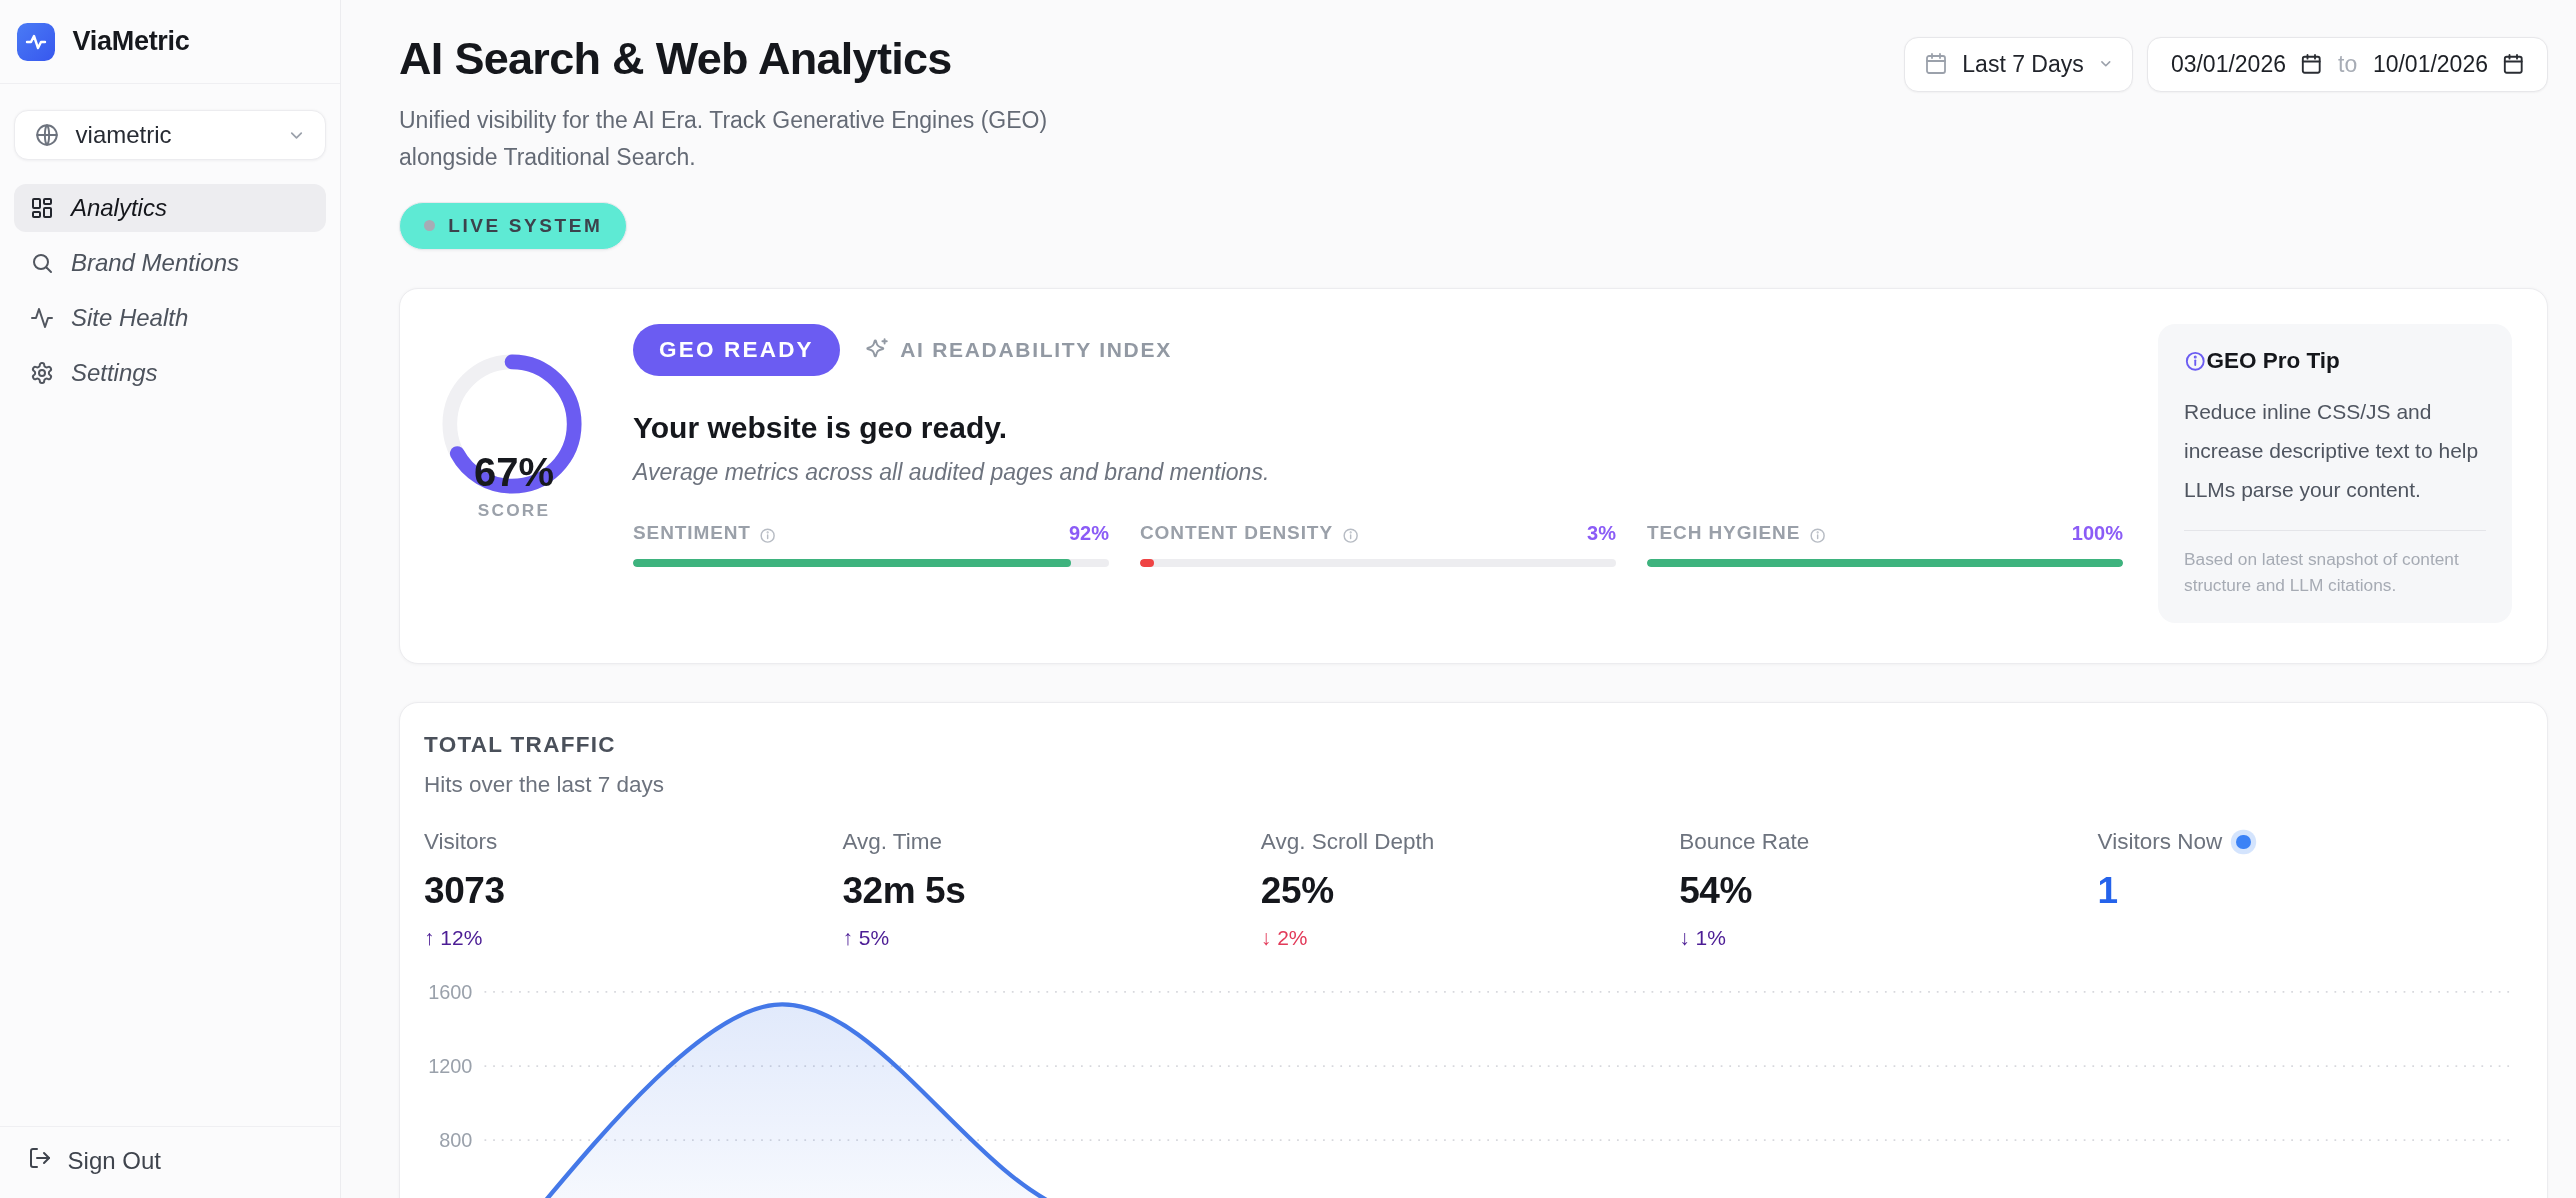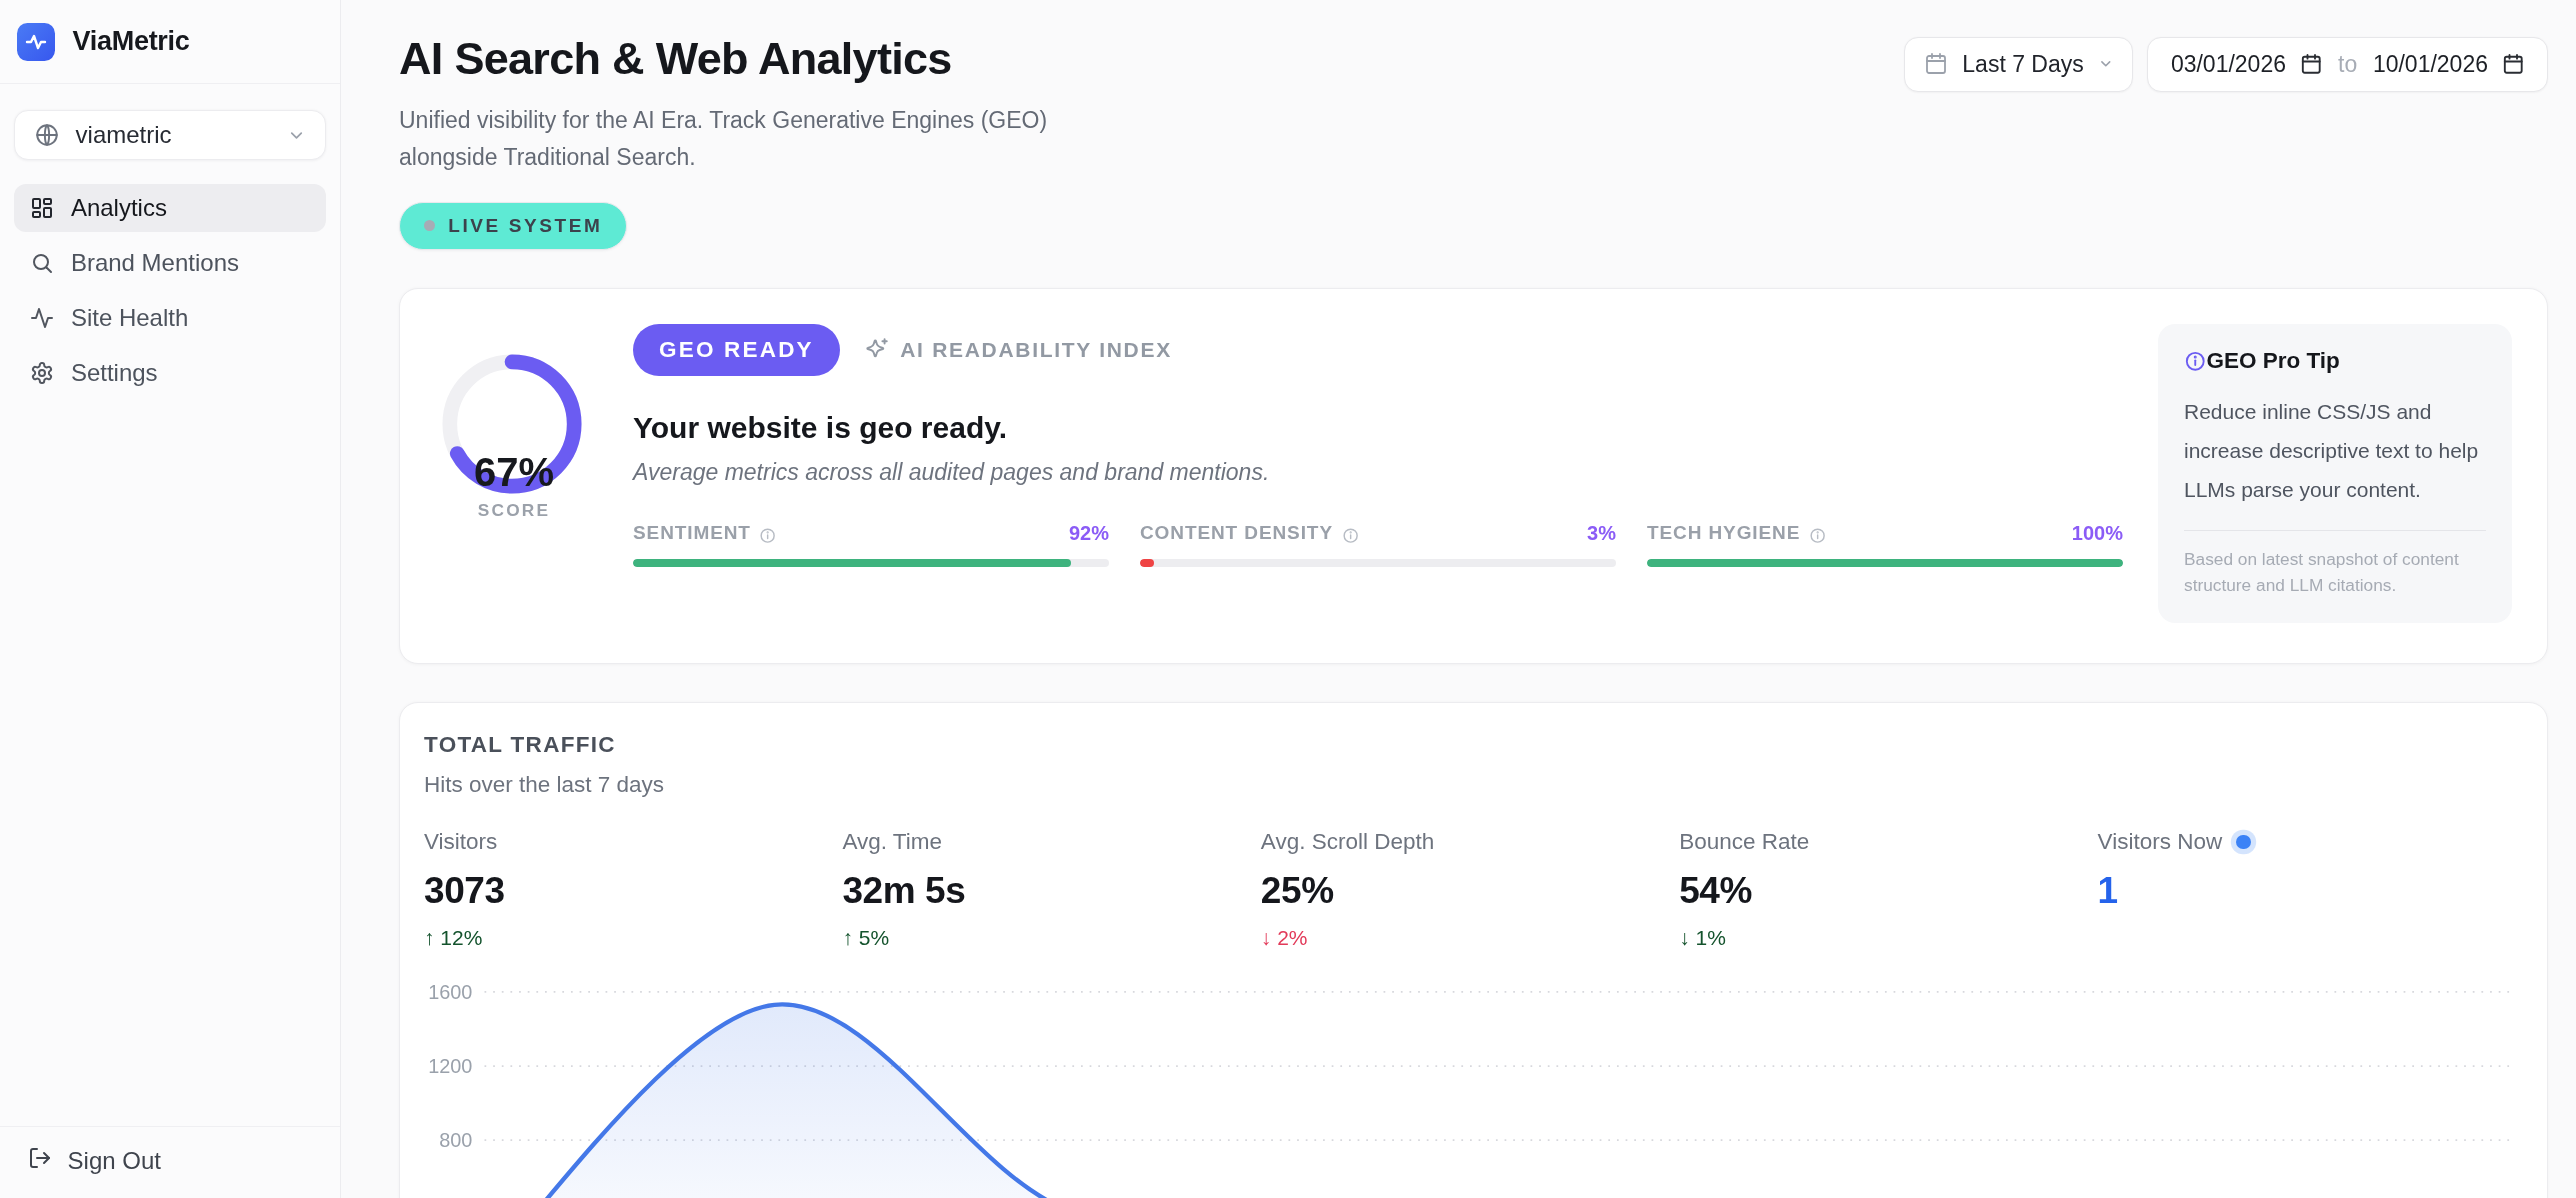--- a/index.html
+++ b/index.html
@@ -7,21 +7,21 @@
   body { font-family:"Liberation Sans","DejaVu Sans",sans-serif; background:#fafafb; color:#16181d; }
   .page { width:2576px; height:1198px; overflow:hidden; display:flex; }
 
   
   .sidebar { width:341px; min-width:341px; background:#fbfbfc; border-right:1.7px solid #ececef; display:flex; flex-direction:column; }
   .brand { display:flex; align-items:center; gap:17.3px; padding:22.5px 21px 22.5px 17.3px; border-bottom:1.7px solid #efeff2; }
   .brand-logo { width:38px; height:38px; border-radius:10.4px; background:linear-gradient(135deg,#4a7bf5,#3757ee); display:flex; align-items:center; justify-content:center; color:#fff; }
   .brand-name { font-size:27px; font-weight:700; letter-spacing:-0.3px; }
   .site-select { margin:26px 14px 0 14px; height:50px; background:#fff; border:1.7px solid #ececef; border-radius:14px; display:flex; align-items:center; gap:15.6px; padding:0 19px; box-shadow:0 0.9px 2.6px rgba(20,22,30,0.05); cursor:pointer; }
   .site-select .label { font-size:24px; color:#272b33; flex:1; }
-  .nav { margin-top:24px; padding:0 14px; display:flex; flex-direction:column; gap:7px; }
+  .nav { margin-top:24px; padding:0 14px; display:flex; flex-direction:column; gap:7px;font-style:italic; }
   .nav-item { height:48px; border-radius:12px; display:flex; align-items:center; gap:17.3px; padding:0 15.6px; font-size:24px; color:#4d535d; cursor:pointer; }
   .nav-item .ic { display:flex; color:#51565f; }
   .nav-item.active { background:#ededf0; color:#15171c; }
   .nav-item.active .ic { color:#23262d; }
   .sidebar-footer { margin-top:auto; border-top:1.7px solid #efeff2; padding:19px 28px 22.5px 28px; }
   .signout { display:flex; align-items:center; gap:15.6px; font-size:24px; color:#3f444d; cursor:pointer; }
 
   
   .main { flex:1; padding:33px 31px 0 58px; }
   .header-row { display:flex; justify-content:space-between; align-items:flex-start; }
@@ -69,21 +69,21 @@
   .tip-foot { margin-top:15.6px; font-size:17.3px; line-height:1.5; color:#a6abb4; }
 
   .traffic-card { margin-top:38px; padding:29px 31px 0 24px; height:622px; }
   .tc-title { font-size:22.5px; font-weight:700; letter-spacing:1.3px; color:#4a505a; }
   .tc-sub { margin-top:14px; font-size:22.5px; color:#6d737e; }
   .stats { margin-top:31px; display:grid; grid-template-columns:repeat(5,1fr); }
   .stat-label { display:flex; align-items:center; gap:14px; font-size:22.5px; color:#6d737e; }
   .stat-value { margin-top:15.6px; font-size:37px; font-weight:700; color:#15171c; letter-spacing:-0.4px; }
   .stat-value.live { color:#2563eb; }
   .stat-delta { margin-top:14px; font-size:21px; font-weight:400; }
-  .delta-green { color:#14532d; }
+  .delta-green { color:#4c1d95; }
   .delta-red { color:#e23a59; }
   .live-dot { width:14.7px; height:14.7px; border-radius:50%; background:#3b82f6; box-shadow:0 0 0 5.2px rgba(59,130,246,0.22); }
   .chart-wrap { margin-top:33px; }
   .chart-wrap svg { display:block; }
   .tick { fill:#9aa1ab; font-size:23px; font-family:"Liberation Sans","DejaVu Sans",sans-serif; }
   .gridline { stroke:#d7d8dd; stroke-width:2; stroke-dasharray:2 8; }
 </style>
 </head>
 <body>
 

